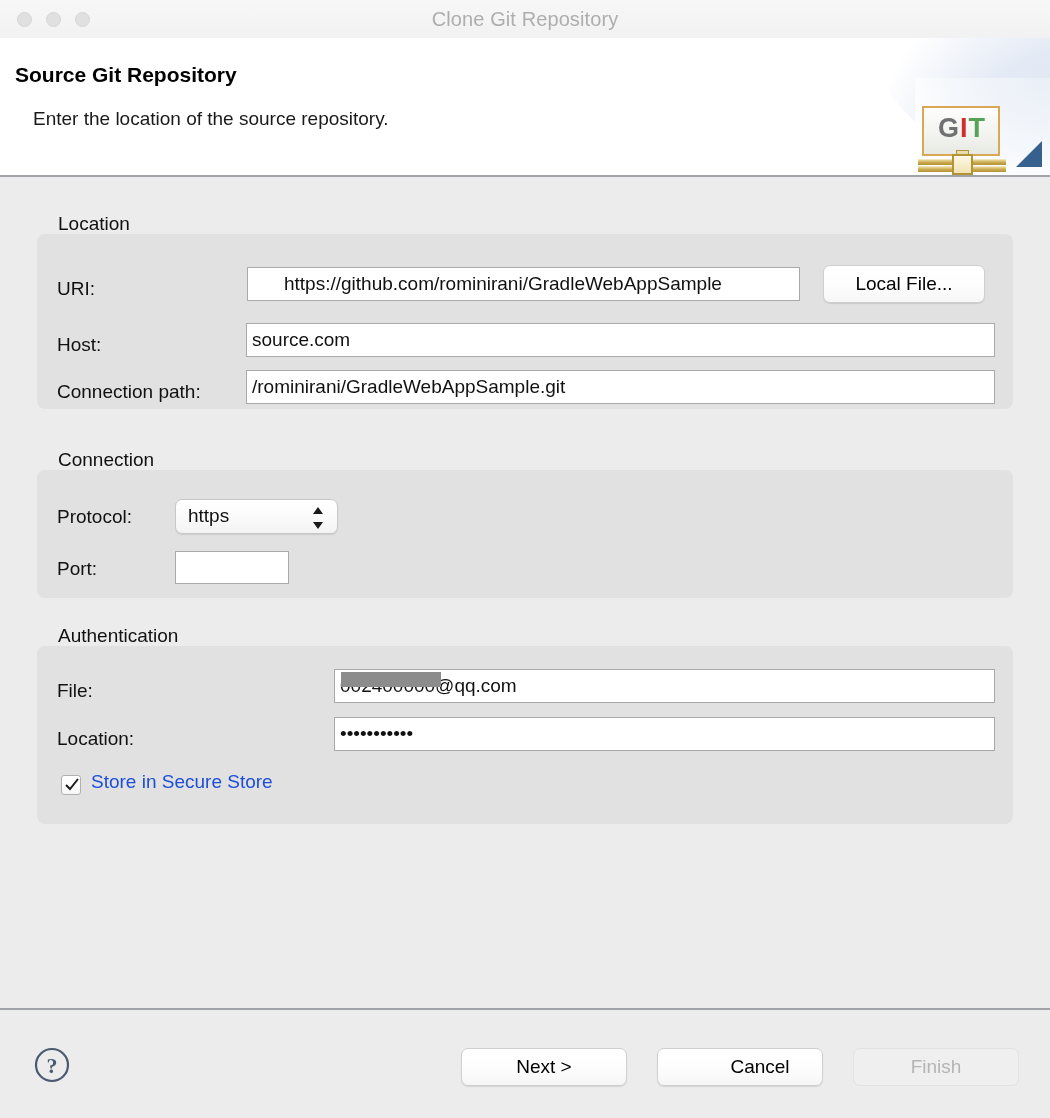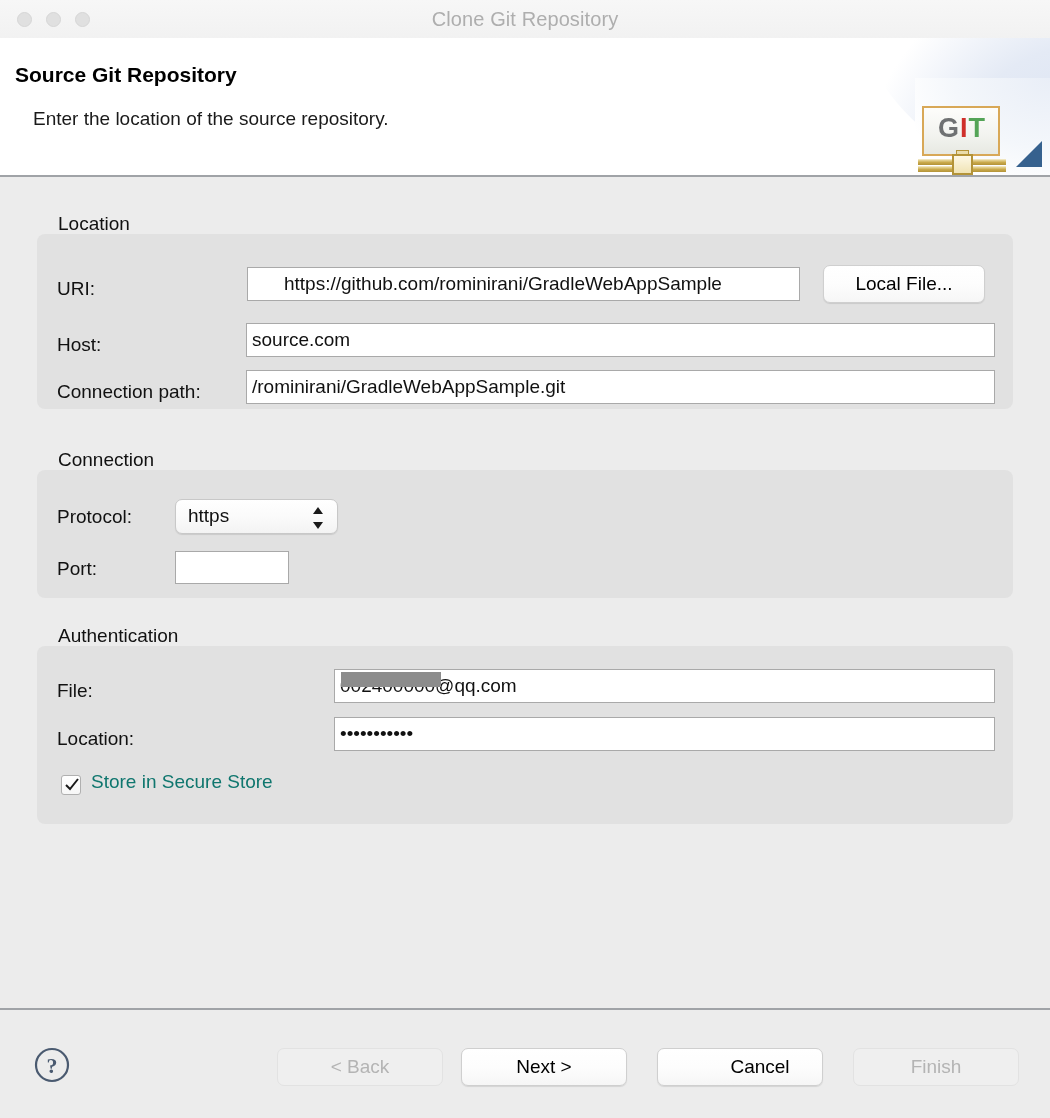--- a/index.html
+++ b/index.html
@@ -277,21 +277,21 @@
     border: 1px solid #b0b0b0;
     border-radius: 3px;
     box-sizing: border-box;
   }
   .checkbox-box svg { display: block; margin: 1px 0 0 2px; }
   .checkbox-label {
     position: absolute;
     left: 30px;
     top: -4px;
     font-size: 19px;
-    color: #0f766e;
+    color: #1d4ed8;
     white-space: nowrap;
   }
 
   
   .redaction {
     position: absolute;
     left: 6px;
     top: 2px;
     width: 100px;
     height: 15px;
@@ -404,21 +404,20 @@
         <svg width="16" height="16" viewBox="0 0 16 16">
           <path d="M2 8 L6 12 L14 2" stroke="#1a1a1a" stroke-width="2" fill="none"></path>
         </svg>
       </span>
       <span class="checkbox-label">Store in Secure Store</span>
     </div>
   </div>
 
   <div id="footer-sep"></div>
   <div id="footer">
-    <div class="pushbtn disabled" style="left:277px; top:38px; width:166px; height:38px; line-height:36px;">&lt; Back</div>
     <div class="pushbtn" style="left:461px; top:38px; width:166px; height:38px; line-height:36px;">Next &gt;</div>
     <div class="pushbtn" style="left:657px; top:38px; width:166px; height:38px; line-height:36px;padding-left:40px;">Cancel</div>
     <div class="pushbtn disabled" style="left:853px; top:38px; width:166px; height:38px; line-height:36px;">Finish</div>
   </div>
 
   <div id="help-icon">
     <svg width="38" height="38" viewBox="0 0 38 38">
       <circle cx="19" cy="19" r="16" fill="none" stroke="#4a5a70" stroke-width="2.2"></circle>
       <text x="19" y="26.5" text-anchor="middle" font-family="Liberation Serif, serif" font-size="22" font-weight="bold" fill="#4a5a70">?</text>
     </svg>

